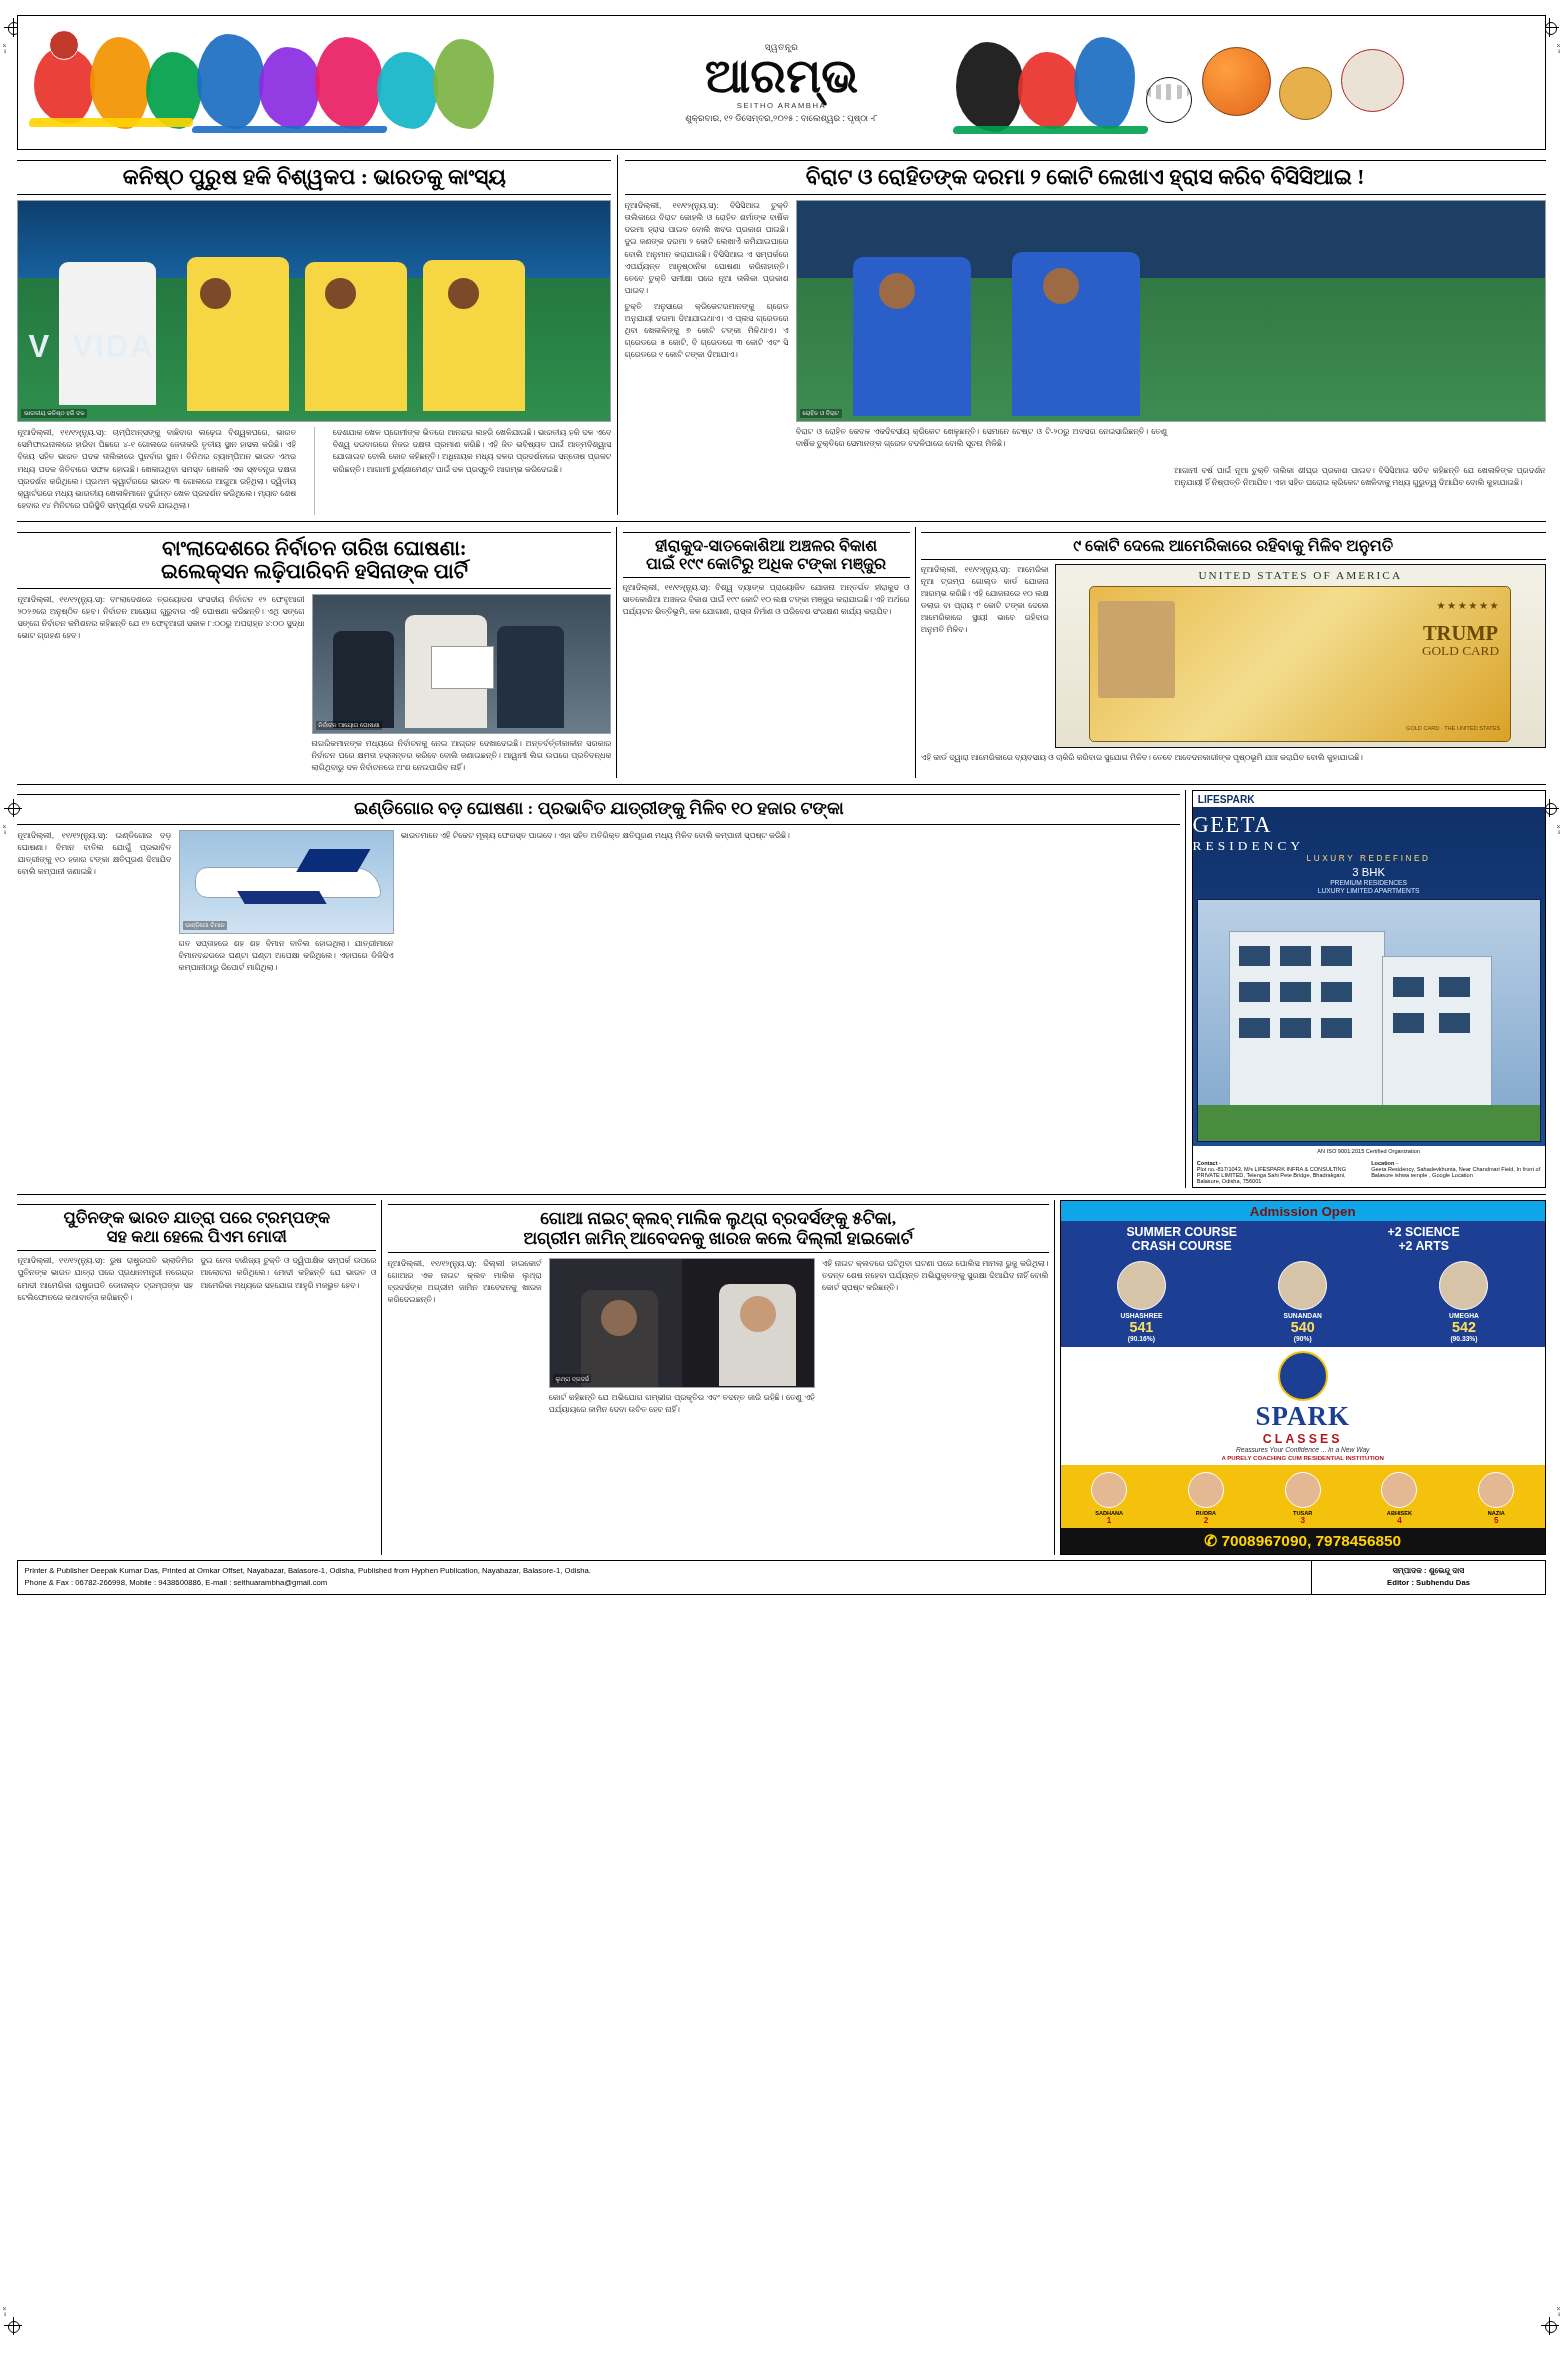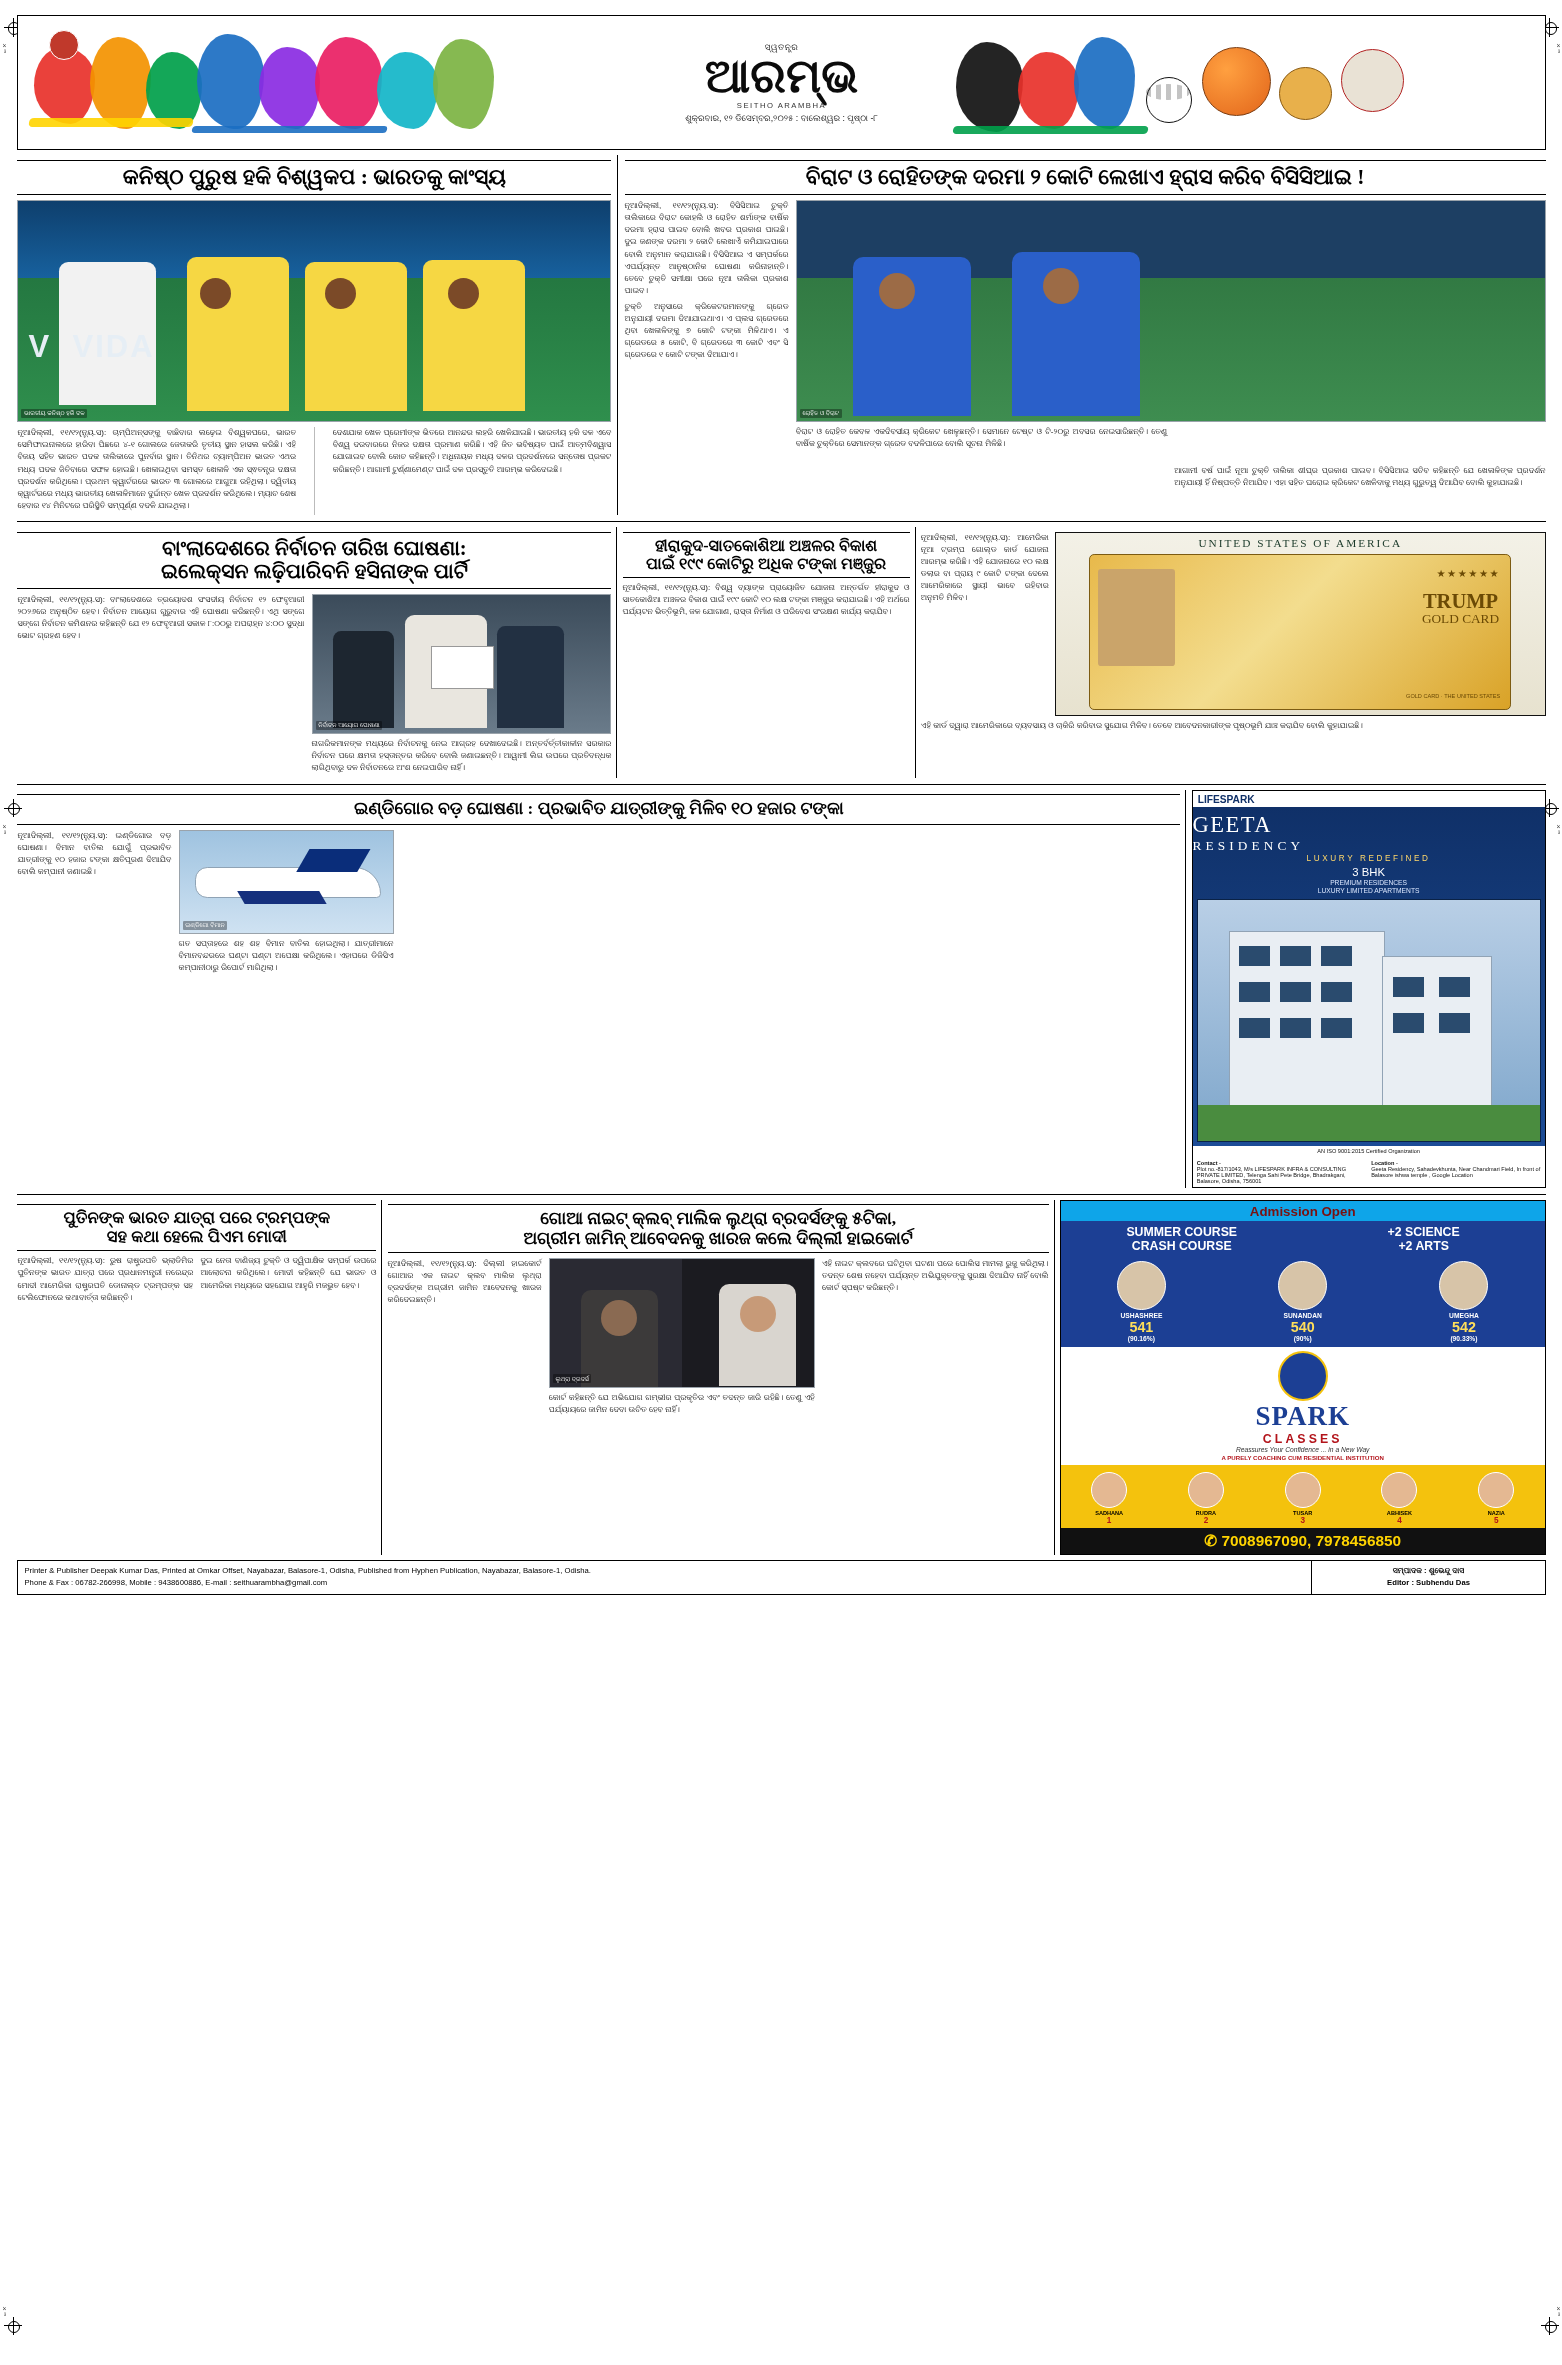--- a/index.html
+++ b/index.html
@@ -259,20 +259,23 @@
         <h3 class="headline" style="font-size:16px;">ପାଇଁ ୧୯୯ କୋଟିରୁ ଅଧିକ ଟଙ୍କା ମଞ୍ଜୁର</h3>
       </div>
       <div class="body-col" style="margin-top:4.1px;">
         <p class="p0">ନୂଆଦିଲ୍ଲୀ, ୧୧/୧୨(ନ୍ୟୁ.ସ): ବିଶ୍ୱ ବ୍ୟାଙ୍କ ପ୍ରାୟୋଜିତ ଯୋଜନା ଅନ୍ତର୍ଗତ ହୀରାକୁଦ ଓ ସାତକୋଶିଆ ଅଞ୍ଚଳର ବିକାଶ ପାଇଁ ୧୯୯ କୋଟି ୧୦ ଲକ୍ଷ ଟଙ୍କା ମଞ୍ଜୁର କରାଯାଇଛି। ଏହି ଅର୍ଥରେ ପର୍ଯ୍ୟଟନ ଭିତ୍ତିଭୂମି, ଜଳ ଯୋଗାଣ, ରାସ୍ତା ନିର୍ମାଣ ଓ ପରିବେଶ ସଂରକ୍ଷଣ କାର୍ଯ୍ୟ କରାଯିବ।</p>
       </div>
     </div>
 
     <div class="colsep"></div>
 
     <div style="flex:1;">
+      <div class="hl-box" style="padding:4.1px 0 4.1px;">
+        <h3 class="headline" style="font-size:16px;">୯ କୋଟି ଦେଲେ ଆମେରିକାରେ ରହିବାକୁ ମିଳିବ ଅନୁମତି</h3>
+      </div>
       <div style="display:flex;gap:6.1px;margin-top:4.1px;">
         <div class="body-col" style="width:128px;">
           <p class="p0">ନୂଆଦିଲ୍ଲୀ, ୧୧/୧୨(ନ୍ୟୁ.ସ): ଆମେରିକା ନୂଆ ଟ୍ରମ୍ପ ଗୋଲ୍ଡ କାର୍ଡ ଯୋଜନା ଆରମ୍ଭ କରିଛି। ଏହି ଯୋଜନାରେ ୧୦ ଲକ୍ଷ ଡଲାର ବା ପ୍ରାୟ ୯ କୋଟି ଟଙ୍କା ଦେଲେ ଆମେରିକାରେ ସ୍ଥାୟୀ ଭାବେ ରହିବାର ଅନୁମତି ମିଳିବ।</p>
         </div>
         <div class="usa" style="flex:1;">
           <div class="usa-title">UNITED STATES OF AMERICA</div>
           <div class="card">
             <div class="face"></div>
             <div class="stars">★★★★★★</div>
             <div class="tg">
@@ -306,20 +309,23 @@
             <div style="position:absolute;inset:0;background:linear-gradient(#9fc3e0,#cfe2f2);"></div>
             <div style="position:absolute;left:15.4px;top:36px;width:184px;height:29px;background:#fff;border:0.5px solid #8fa3b5;border-radius:14.3px 31px 5.1px 14.3px;"></div>
             <div style="position:absolute;left:123px;top:18.4px;width:61px;height:22.5px;background:#0a2d7a;transform:skewX(-30deg);"></div>
             <div style="position:absolute;left:61px;top:60px;width:82px;height:13.3px;background:#15307d;transform:skewX(30deg);"></div>
             <span class="ph-label">ଇଣ୍ଡିଗୋ ବିମାନ</span>
           </div>
           <div class="body-col" style="margin-top:4.1px;">
               <p class="p0">ଗତ ସପ୍ତାହରେ ଶହ ଶହ ବିମାନ ବାତିଲ ହୋଇଥିଲା। ଯାତ୍ରୀମାନେ ବିମାନବନ୍ଦରରେ ଘଣ୍ଟା ଘଣ୍ଟା ଅପେକ୍ଷା କରିଥିଲେ। ଏହାପରେ ଡିଜିସିଏ କମ୍ପାନୀଠାରୁ ରିପୋର୍ଟ ମାଗିଥିଲା।</p>
             </div>
         </div>
+        <div class="body-col" style="flex:1;">
+            <p class="p0">ଭାରତମାନେ ଏହି ଟିକେଟ ମୂଲ୍ୟ ଫେରସ୍ତ ପାଇବେ। ଏହା ସହିତ ଅତିରିକ୍ତ କ୍ଷତିପୂରଣ ମଧ୍ୟ ମିଳିବ ବୋଲି କମ୍ପାନୀ ସ୍ପଷ୍ଟ କରିଛି।</p>
+          </div>
       </div>
     </div>
 
     <div class="colsep"></div>
 
     <div class="ad ad-geeta" style="flex:1;">
       <div style="background:#fff;color:#0f2f66;font-weight:bold;font-size:10.2px;padding:2.6px 5.1px;">LIFESPARK</div>
       <div class="geeta-title">GEETA</div>
       <div class="geeta-title" style="font-size:13.3px;letter-spacing:4.1px;padding-top:0;">RESIDENCY</div>
       <div class="geeta-sub">LUXURY REDEFINED</div>

